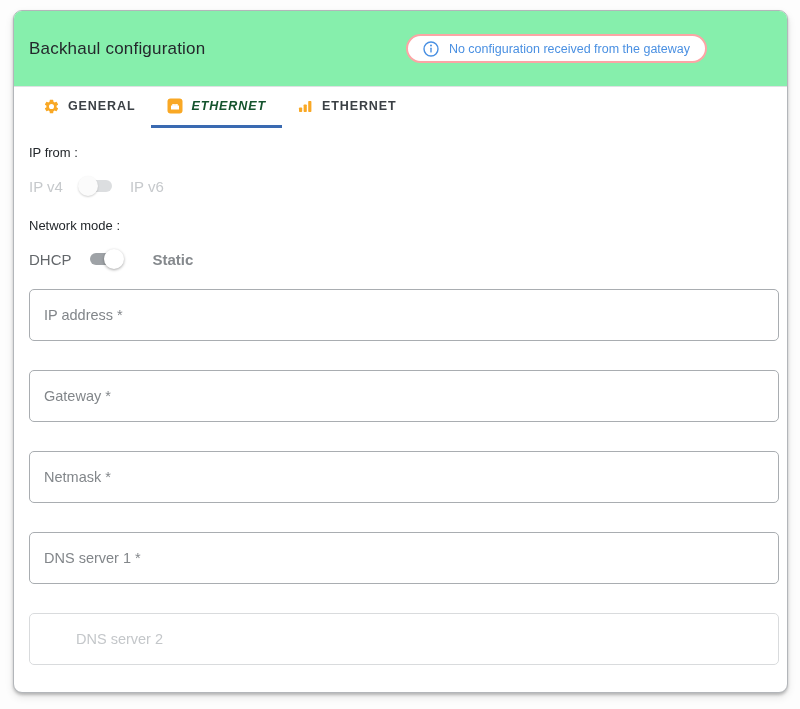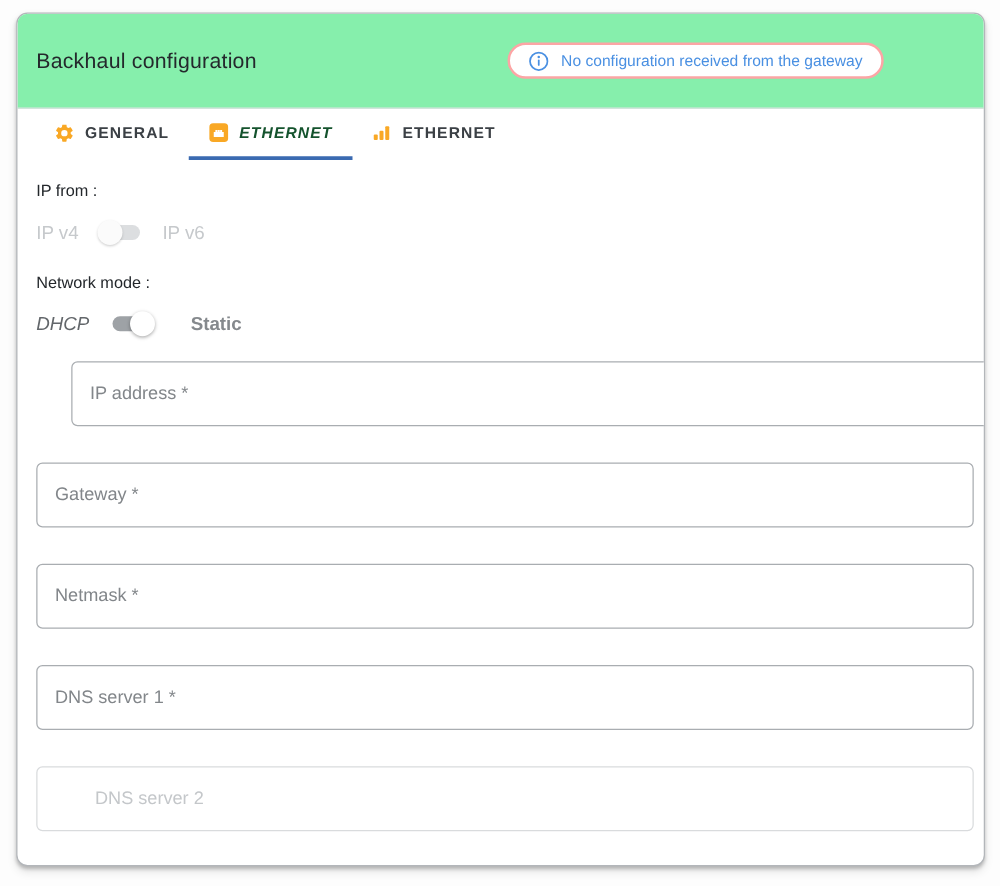--- a/index.html
+++ b/index.html
@@ -36,21 +36,21 @@
   .tab.active { border-bottom-color:#3a6ab1; color:#14532d;font-style:italic; }
   .tab svg { flex:0 0 auto; }
 
   
   .form-body { padding:0 15px; }
   .section-label { margin-top:17px; font-size:13px; color:#23272b; }
   .toggle-row { margin-top:11px; display:flex; align-items:center; height:30px; }
   .toggle-row .t-label { font-size:15px; }
 
   .ip-toggle .t-label { color:#c6c9cc; }
-  .net-toggle .t-left  { color:#63676b;font-style:italic; }
+  .net-toggle .t-left  { color:#63676b; }
   .net-toggle .t-right { color:#85898d;font-weight:bold; }
 
   .switch { position:relative; width:37px; height:20px; margin:0 15px; flex:0 0 auto; cursor:pointer; }
   .switch .track { position:absolute; left:3px; top:4px; width:31px; height:12px; border-radius:7px; }
   .switch .thumb { position:absolute; top:0; width:20px; height:20px; border-radius:50%; background:#fff; }
   .switch.off .thumb { left:0; }
   .switch.on  .thumb { left:17px; }
   .switch.disabled .track { background:#dcdee0; }
   .switch.disabled .thumb { background:#fbfbfb; box-shadow:0 1px 2px rgba(0,0,0,.18); }
   .switch.enabled .track { background:#9ea2a6; }
@@ -58,21 +58,21 @@
   .net-toggle .t-right { margin-left:14px; }
 
   
   .field { margin-top:29px; }
   .field input {
     width:750px; height:52px; border:1px solid #a9adb1; border-radius:5px;
     padding:0 14px; font-size:14.5px; color:#202124; background:#fff; outline:none;
     font-family:"Liberation Sans", sans-serif;
   }
   .field input::placeholder { color:#82868a; opacity:1; }
-  .field.first { margin-top:15px;margin-left:28px; }
+  .field.first { margin-top:15px; }
   .field.disabled input { border-color:#d9dbdd;padding-left:46px; }
   .field.disabled input::placeholder { color:#c4c7ca; }
 </style>
 </head>
 <body>
 
 <div class="card">
 
   <div class="card-header">
     <div class="card-title">Backhaul configuration</div>

